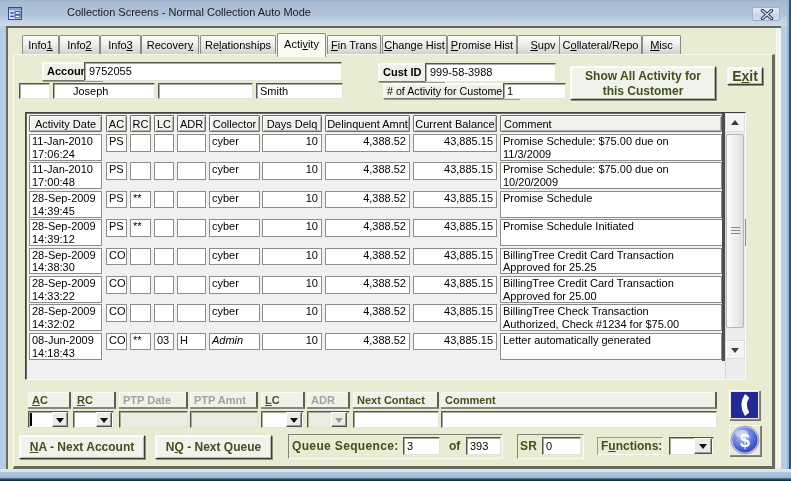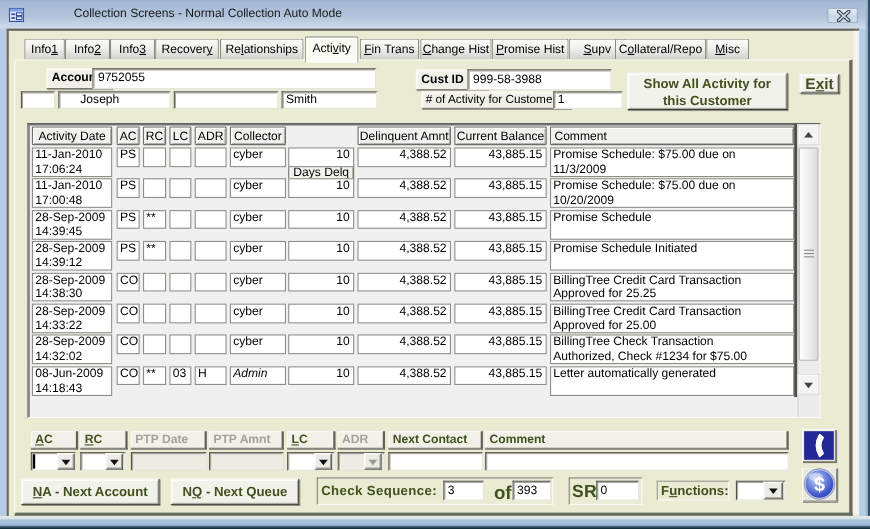--- a/index.html
+++ b/index.html
@@ -118,21 +118,21 @@
 Show All Activity for<br>this Customer</div>
 <div class="btn" style="left:727px;top:67px;width:36px;height:18px;font-size:14px;line-height:16px;">E<u>x</u>it</div>
 
 <div id="grid"></div>
 <div class="ghead" style="left:29px;top:114.5px;width:73px;height:17.5px;"><span>Activity Date</span></div>
 <div class="ghead" style="left:106px;top:114.5px;width:21px;height:17.5px;"><span>AC</span></div>
 <div class="ghead" style="left:130px;top:114.5px;width:21px;height:17.5px;"><span>RC</span></div>
 <div class="ghead" style="left:154px;top:114.5px;width:20px;height:17.5px;"><span>LC</span></div>
 <div class="ghead" style="left:177px;top:114.5px;width:29px;height:17.5px;"><span>ADR</span></div>
 <div class="ghead" style="left:209px;top:114.5px;width:51px;height:17.5px;"><span>Collector</span></div>
-<div class="ghead" style="left:262px;top:114.5px;width:60px;height:17.5px;margin-top:33px;"><span>Days Delq</span></div>
+<div class="ghead" style="left:262px;top:114.5px;width:60px;height:17.5px;"><span>Days Delq</span></div>
 <div class="ghead" style="left:325px;top:114.5px;width:85px;height:17.5px;"><span>Delinquent Amnt</span></div>
 <div class="ghead" style="left:413px;top:114.5px;width:84px;height:17.5px;"><span>Current Balance</span></div>
 <div class="ghead ghead-left" style="left:500px;top:114.5px;width:222px;height:17.5px;"><span>Comment</span></div>
 <div class="gcell" style="left:29px;top:134.0px;width:73px;height:26.8px;">11-Jan-2010<br>17:06:24</div>
 <div class="gcell" style="left:106px;top:134.0px;width:21px;height:17.5px;">PS</div>
 <div class="gcell" style="left:130px;top:134.0px;width:21px;height:17.5px;"></div>
 <div class="gcell" style="left:154px;top:134.0px;width:20px;height:17.5px;"></div>
 <div class="gcell" style="left:177px;top:134.0px;width:29px;height:17.5px;"></div>
 <div class="gcell" style="left:209px;top:134.0px;width:51px;height:17.5px;">cyber</div>
 <div class="gcell gnum" style="left:262px;top:134.0px;width:60px;height:17.5px;">10</div>
@@ -161,21 +161,21 @@
 <div class="gcell" style="left:500px;top:190.8px;width:222px;height:26.8px;">Promise Schedule</div>
 <div class="gcell" style="left:29px;top:219.2px;width:73px;height:26.8px;">28-Sep-2009<br>14:39:12</div>
 <div class="gcell" style="left:106px;top:219.2px;width:21px;height:17.5px;">PS</div>
 <div class="gcell" style="left:130px;top:219.2px;width:21px;height:17.5px;">**</div>
 <div class="gcell" style="left:154px;top:219.2px;width:20px;height:17.5px;"></div>
 <div class="gcell" style="left:177px;top:219.2px;width:29px;height:17.5px;"></div>
 <div class="gcell" style="left:209px;top:219.2px;width:51px;height:17.5px;">cyber</div>
 <div class="gcell gnum" style="left:262px;top:219.2px;width:60px;height:17.5px;">10</div>
 <div class="gcell gnum" style="left:325px;top:219.2px;width:85px;height:17.5px;">4,388.52</div>
 <div class="gcell gnum" style="left:413px;top:219.2px;width:84px;height:17.5px;">43,885.15</div>
-<div class="gcell" style="left:500px;top:219.2px;width:222px;height:26.8px;">Promise Schedule Initiated</div>
+<div class="gcell" style="left:500px;top:219.2px;width:246px;height:26.8px;">Promise Schedule Initiated</div>
 <div class="gcell" style="left:29px;top:247.6px;width:73px;height:26.8px;">28-Sep-2009<br>14:38:30</div>
 <div class="gcell" style="left:106px;top:247.6px;width:21px;height:17.5px;">CO</div>
 <div class="gcell" style="left:130px;top:247.6px;width:21px;height:17.5px;"></div>
 <div class="gcell" style="left:154px;top:247.6px;width:20px;height:17.5px;"></div>
 <div class="gcell" style="left:177px;top:247.6px;width:29px;height:17.5px;"></div>
 <div class="gcell" style="left:209px;top:247.6px;width:51px;height:17.5px;">cyber</div>
 <div class="gcell gnum" style="left:262px;top:247.6px;width:60px;height:17.5px;">10</div>
 <div class="gcell gnum" style="left:325px;top:247.6px;width:85px;height:17.5px;">4,388.52</div>
 <div class="gcell gnum" style="left:413px;top:247.6px;width:84px;height:17.5px;">43,885.15</div>
 <div class="gcell" style="left:500px;top:247.6px;width:222px;height:26.8px;">BillingTree Credit Card Transaction<br>Approved for 25.25</div>
@@ -276,24 +276,24 @@
   <circle cx="16" cy="15" r="13.4" fill="url(#ball)" stroke="#c2cbe4" stroke-width="1.8"></circle>
   <circle cx="16" cy="15" r="13.9" fill="none" stroke="#8f9ab8" stroke-width="0.9"></circle>
   <ellipse cx="12.5" cy="8.5" rx="6.5" ry="3.8" fill="#e4eafc" opacity="0.6"></ellipse>
   <text x="16" y="21.5" text-anchor="middle" font-family="Liberation Sans" font-size="18" font-weight="bold" fill="#fff">$</text>
  </svg>
 </div>
 
 <div class="btn" style="left:19px;top:435px;width:126px;height:24px;font-size:12px;line-height:22px;"><u>N</u>A - Next Account</div>
 <div class="btn" style="left:155px;top:435px;width:117px;height:24px;font-size:12px;line-height:22px;">N<u>Q</u> - Next Queue</div>
 <div class="abs" style="left:288px;top:434px;width:215px;height:25px;border:1px solid;border-color:#84847a #fbfbf4 #fbfbf4 #84847a;"></div>
-<div class="abs grn" style="left:292px;top:439px;font-size:12px;letter-spacing:0.35px;">Check Sequence:</div>
+<div class="abs grn" style="left:292px;top:439px;font-size:12px;letter-spacing:0.35px;">Queue Sequence:</div>
 <div class="inp" style="left:403px;top:437px;width:37px;height:18px;line-height:16px;padding-left:3px;">3</div>
-<div class="abs grn" style="left:449px;top:439px;font-size:17px;">of</div>
+<div class="abs grn" style="left:449px;top:439px;font-size:12px;">of</div>
 <div class="inp" style="left:466px;top:437px;width:35px;height:18px;line-height:16px;padding-left:3px;">393</div>
 <div class="abs" style="left:517px;top:434px;width:67px;height:25px;border:1px solid;border-color:#84847a #fbfbf4 #fbfbf4 #84847a;"></div>
-<div class="abs grn" style="left:520px;top:439px;font-size:16px;letter-spacing:0.3px;">SR</div>
+<div class="abs grn" style="left:520px;top:439px;font-size:12px;letter-spacing:0.3px;">SR</div>
 <div class="inp" style="left:542px;top:437px;width:39px;height:18px;line-height:16px;padding-left:3px;">0</div>
 <div class="abs grn" style="left:597px;top:437px;width:66px;height:18px;border:1px solid;border-color:#9a9a90 #fbfbf4 #fbfbf4 #9a9a90;line-height:17px;padding-left:3px;font-size:12px;"><u style="text-decoration:none">F<u>u</u>nctions:</u></div>
 <div class="inp" style="left:669px;top:437px;width:45px;height:18px;"></div>
 <div class="combo-btn" style="left:694px;top:438px;width:18px;height:16px;">
     <div class="cb-ar" style="left:4px;top:5px;"></div>
   </div>
 
 </body></html>

